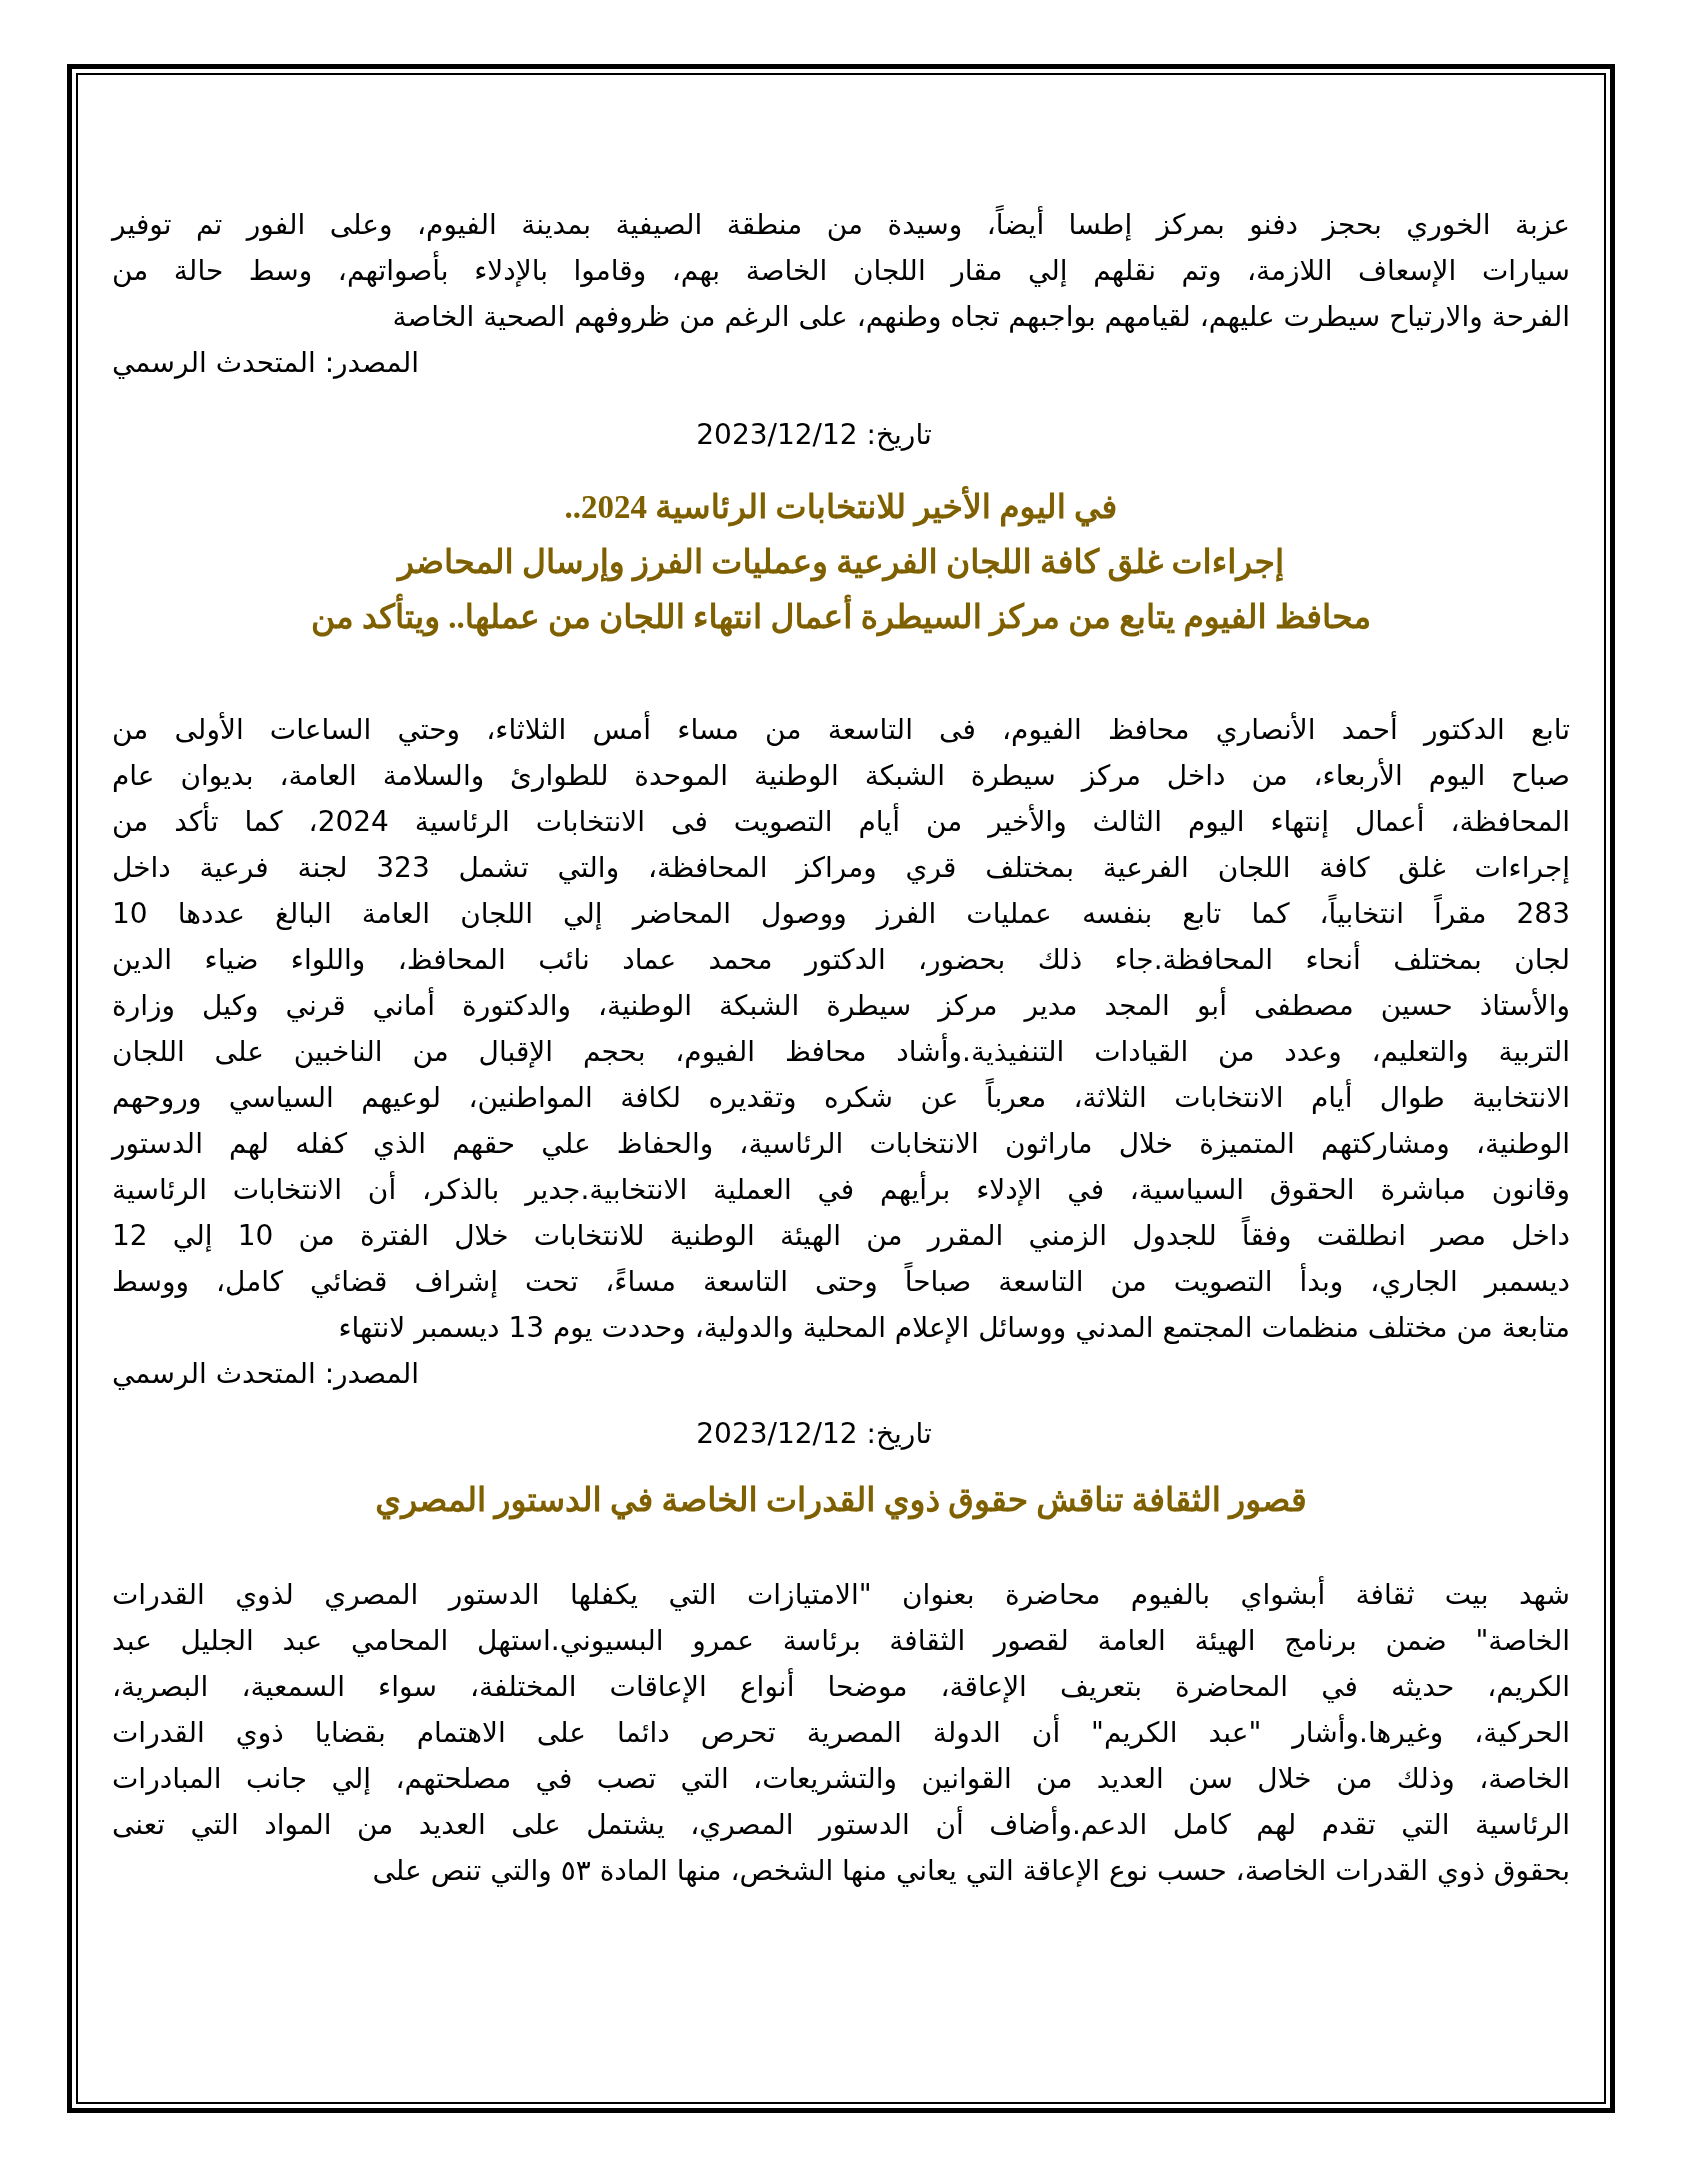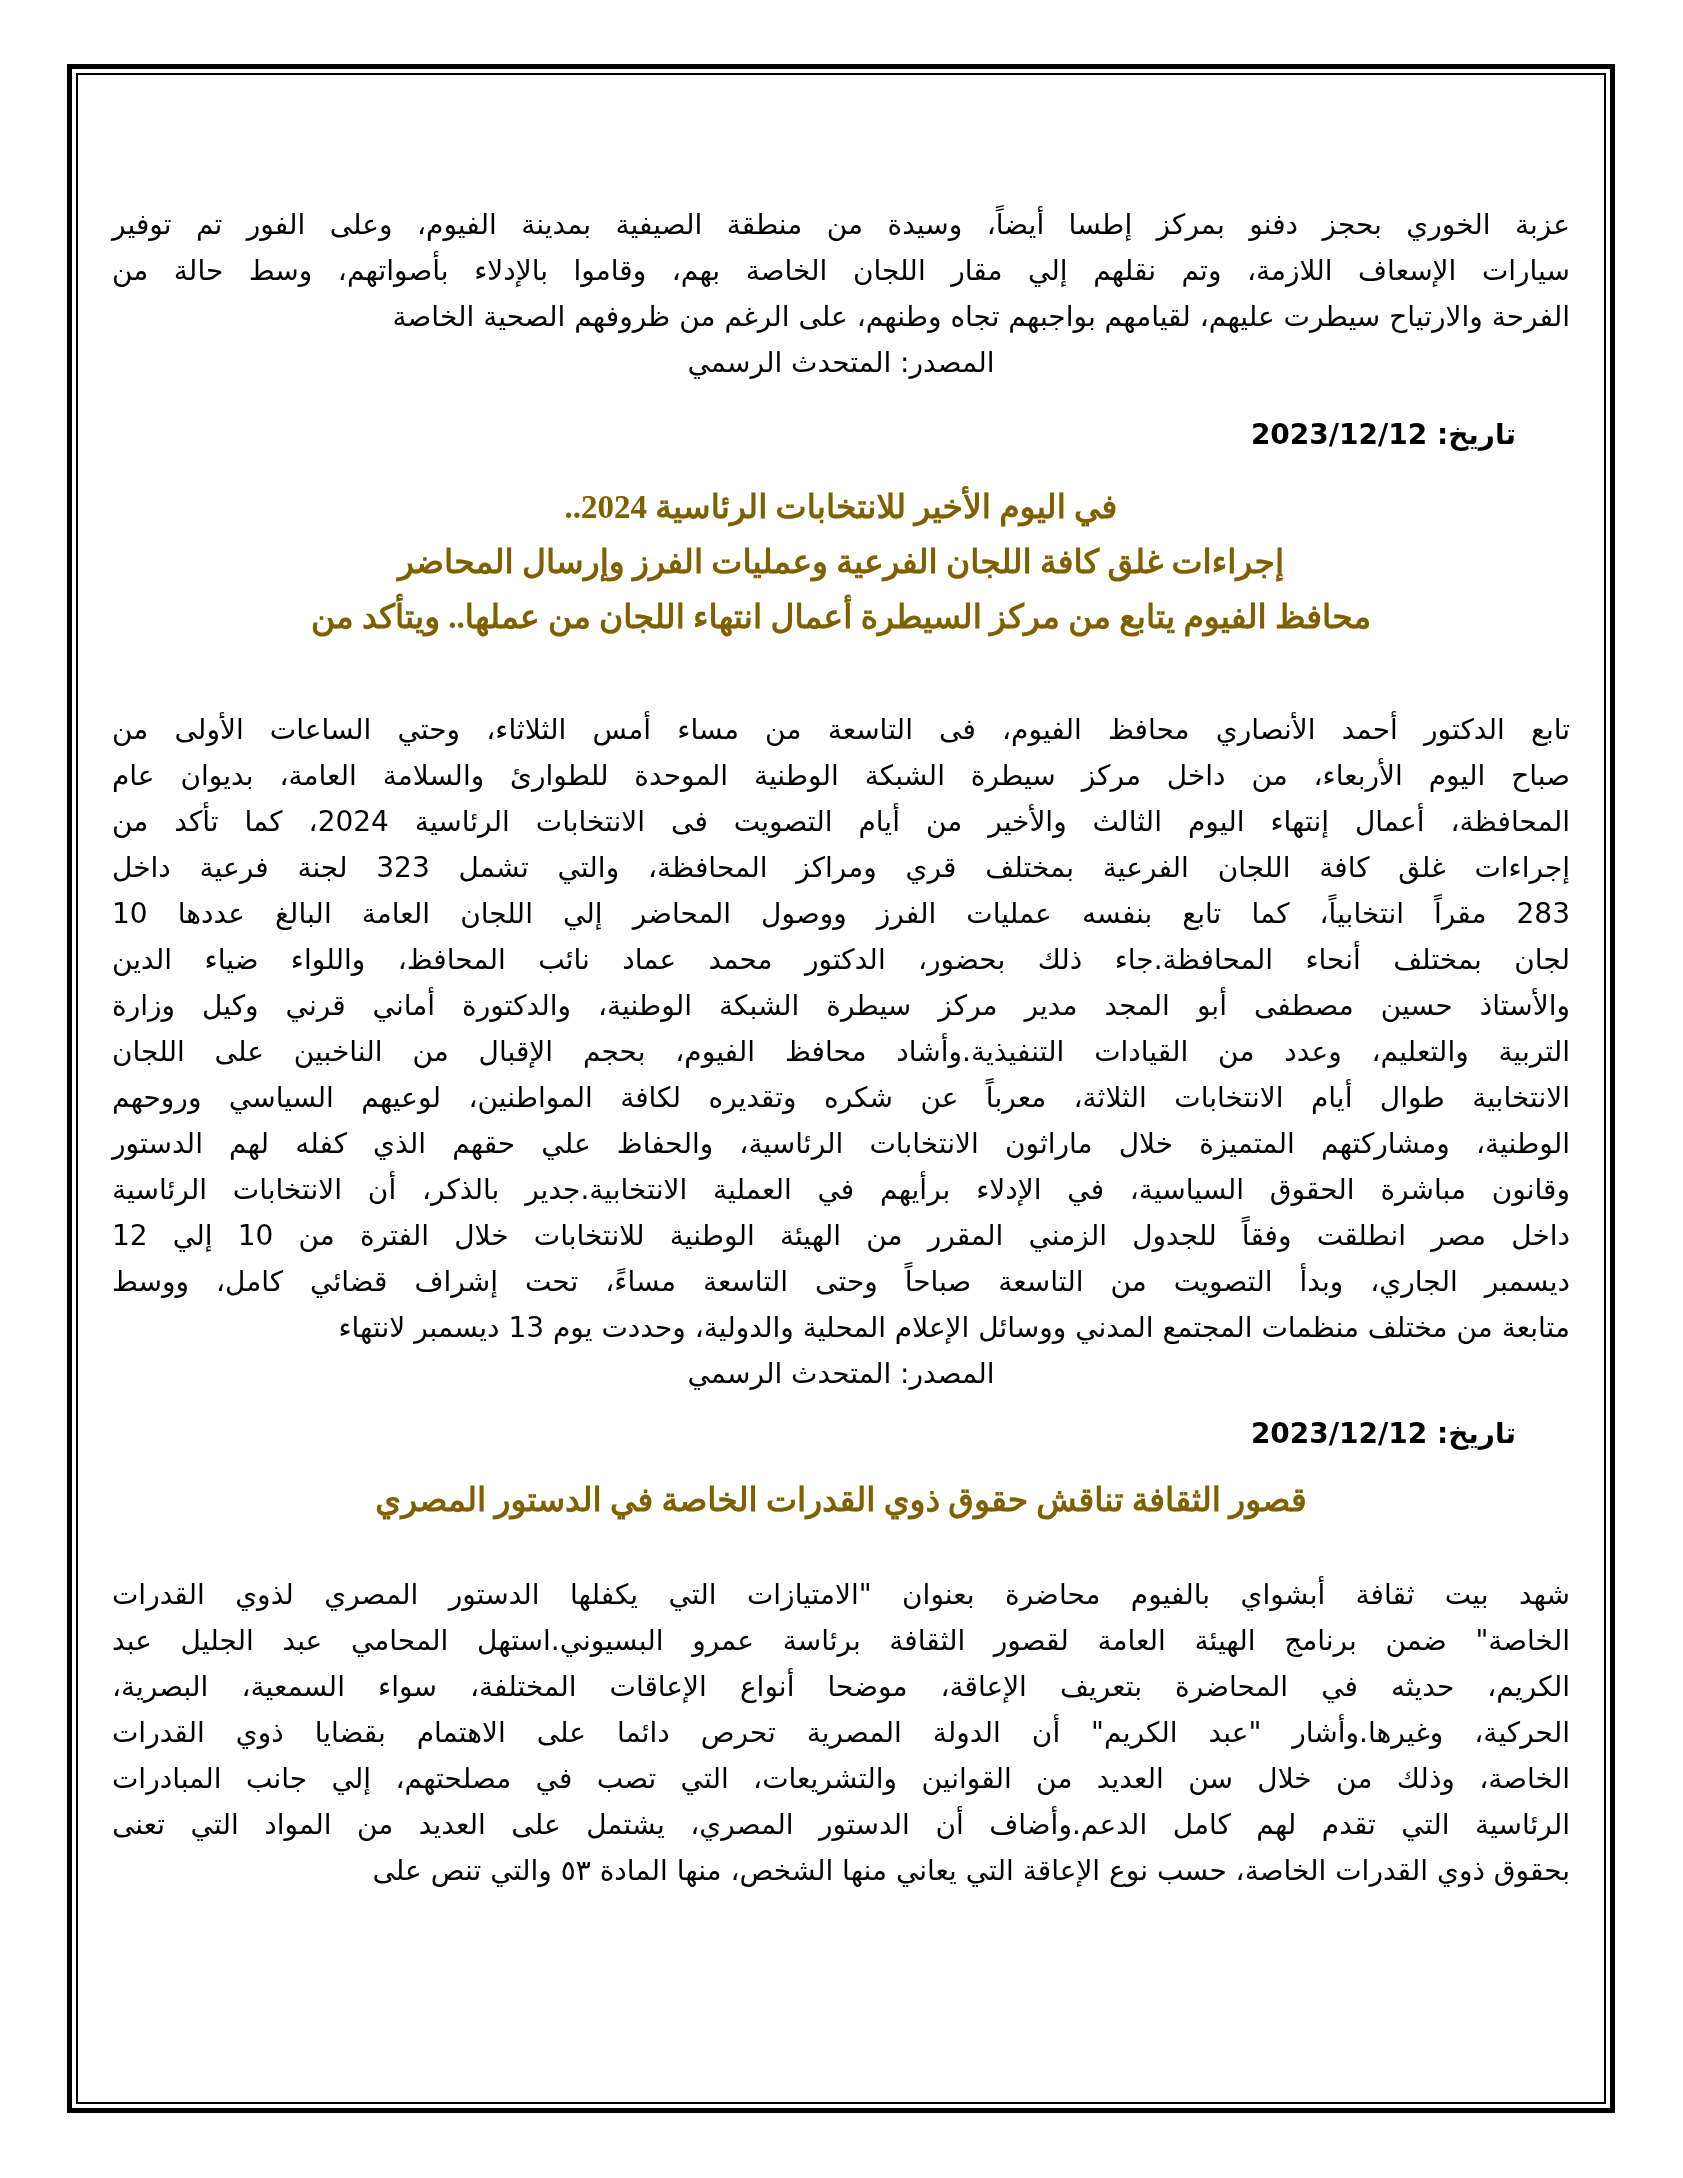--- a/index.html
+++ b/index.html
@@ -46,29 +46,28 @@
     text-align: justify;
     text-align-last: justify;
     white-space: normal;
   }
   .lines > div:last-child {
     text-align-last: right;
   }
   .source-line {
     font-size: 28px;
     line-height: 46px;
-    text-align: center;
+    text-align: left;
   }
   .date-line {
     font-size: 28px;
     line-height: 46px;
-    text-align: right;
+    text-align: center;
     padding-left: 0;
     padding-right: 54px;
-    font-weight: bold;
   }
   .date-1 { margin-top: 26px; }
   .heading {
     color: var(--heading, #7F6000);
     font-weight: bold;
     font-size: 33px;
     line-height: 55px;
     font-family: Liberation Serif, serif;
   }
   .heading > div {

